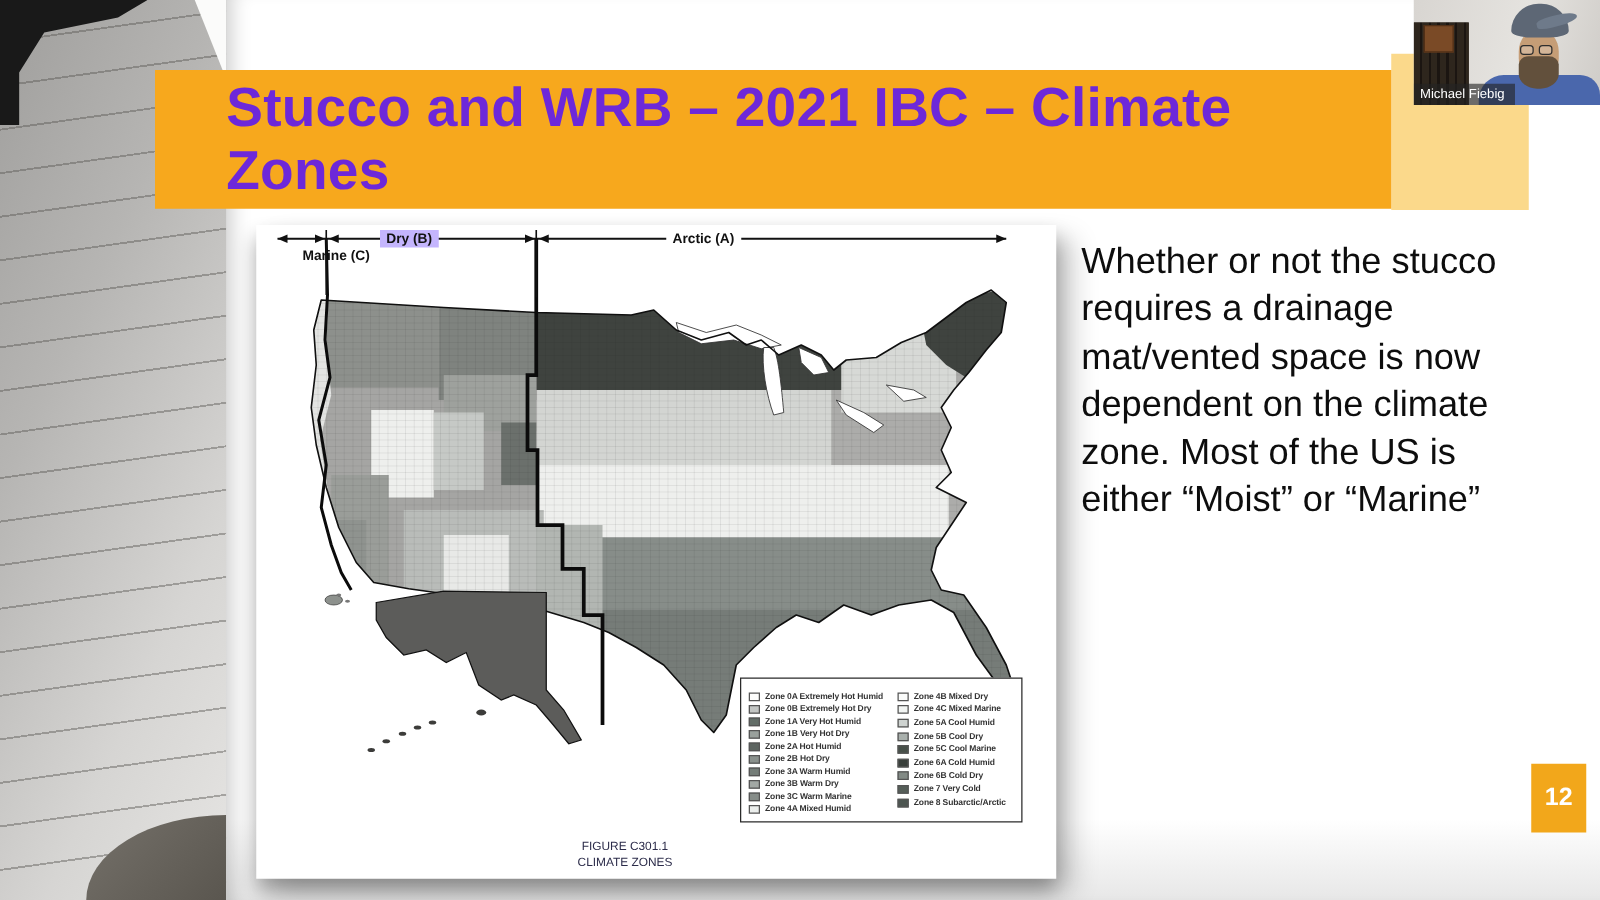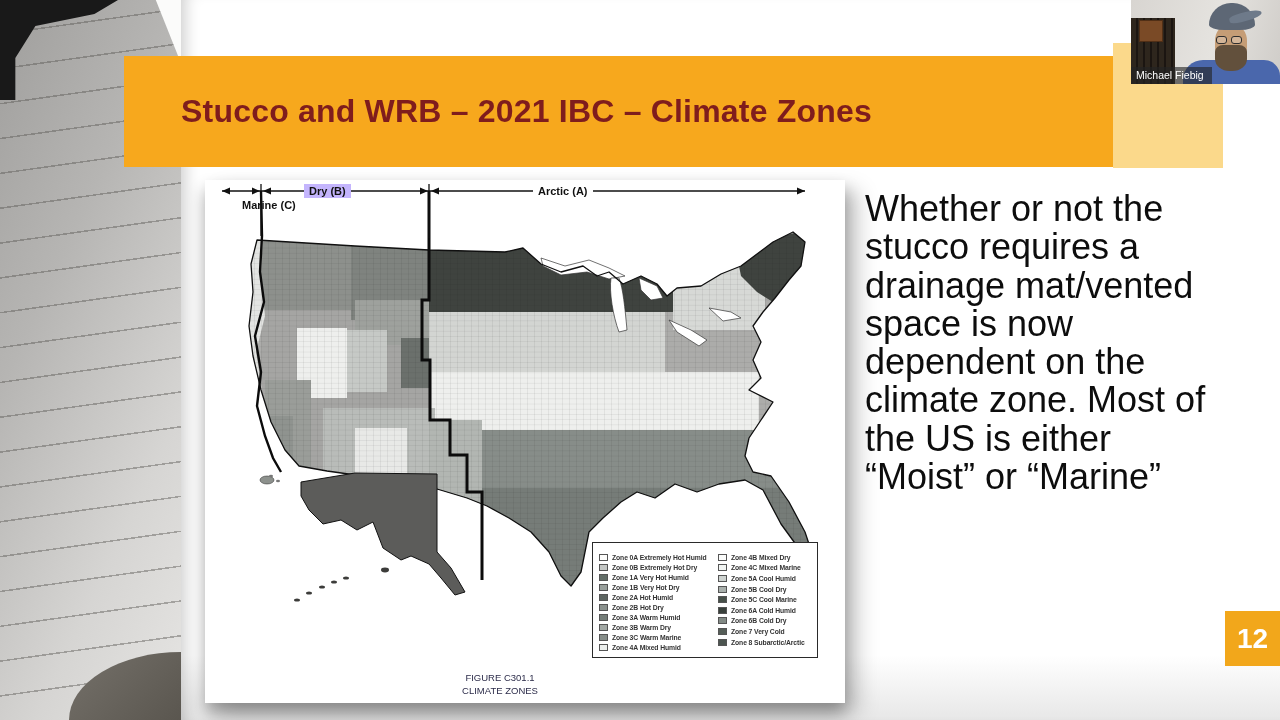--- a/index.html
+++ b/index.html
@@ -23,21 +23,21 @@
 
   
   .slide-bg{position:absolute;left:181px;top:0;width:1099px;height:720px;
       background:linear-gradient(to bottom,#ffffff 0 91%,#e7e7e7 100%);
       box-shadow:inset 16px 0 16px -12px rgba(0,0,0,.20);}
 
   
   .accent-yellow{position:absolute;left:1113px;top:43px;width:110px;height:125px;background:#fbd98b;}
   .banner{position:absolute;left:124px;top:56px;width:989px;height:111px;background:#f7a81d;
       display:flex;align-items:center;padding-left:57px;}
-  .banner h1{margin:0;font-size:32px;font-weight:700;color:#7f1d1d;letter-spacing:.2px;}
+  .banner h1{margin:0;font-size:44px;font-weight:700;color:#6d28d9;letter-spacing:.2px;}
 
   
   .figure{position:absolute;left:205px;top:180px;width:640px;height:523px;background:#fff;
       box-shadow:0 10px 16px rgba(0,0,0,.32), 14px 10px 20px rgba(0,0,0,.18);}
   .figure svg{position:absolute;left:0;top:0;}
   .arrow-label{position:absolute;font-size:11px;font-weight:700;color:#111;line-height:14px;padding-left:36px;}
   .lbl-dry{left:99px;top:4px;background:#c4b5fd;padding:0 5px;}
   .lbl-moist{left:328px;top:4px;background:#fff;padding:0 5px;}
   .lbl-marine{left:1px;top:18px;}
   .legend{position:absolute;left:387px;top:362px;width:226px;height:116px;background:#fff;
@@ -46,25 +46,25 @@
   .leg-col1{width:119px;}
   .leg-col2{width:95px;}
   .leg-row{display:flex;align-items:center;height:10.6px;}
   .leg-swatch{width:9px;height:7px;border:.5px solid #555;margin-right:4px;flex:none;}
   .leg-label{font-size:6.8px;font-weight:700;color:#333;white-space:nowrap;letter-spacing:-.1px;}
   .fig-caption{position:absolute;left:0;top:492px;width:590px;text-align:center;
       font-size:9.5px;font-weight:400;color:#2c2c4a;line-height:1.32;}
 
   
   .body-text{position:absolute;left:865px;top:190px;width:358px;
-      font-size:36px;line-height:38.3px;color:#0d0d0d;}
-
-  
-  .page-badge{position:absolute;left:1225px;top:611px;width:55px;height:55px;background:#f2a71b;
-      color:#fff;font-size:28px;font-weight:700;display:flex;align-items:center;justify-content:center;}
+      font-size:29px;line-height:38.3px;color:#0d0d0d;}
+
+  
+  .page-badge{position:absolute;left:1225px;top:611px;width:44px;height:55px;background:#f2a71b;
+      color:#fff;font-size:20px;font-weight:700;display:flex;align-items:center;justify-content:center;}
 
   
   .webcam{position:absolute;left:1131px;top:0;width:149px;height:84px;overflow:hidden;
       background:linear-gradient(105deg,#d8d5d1 0%,#e5e3df 55%,#cfccc8 100%);}
   .wc-shelf{position:absolute;left:0;top:18px;width:44px;height:66px;background:#241e18;
       background-image:repeating-linear-gradient(90deg,#2e261d 0 5px,#1b1511 5px 7px);}
   .wc-box{position:absolute;left:8px;top:20px;width:24px;height:22px;background:#7a4a26;
       border:1px solid #512f16;}
   .wc-shirt{position:absolute;left:52px;top:60px;width:97px;height:24px;background:#4a67ac;
       border-radius:20px 16px 0 0;}

